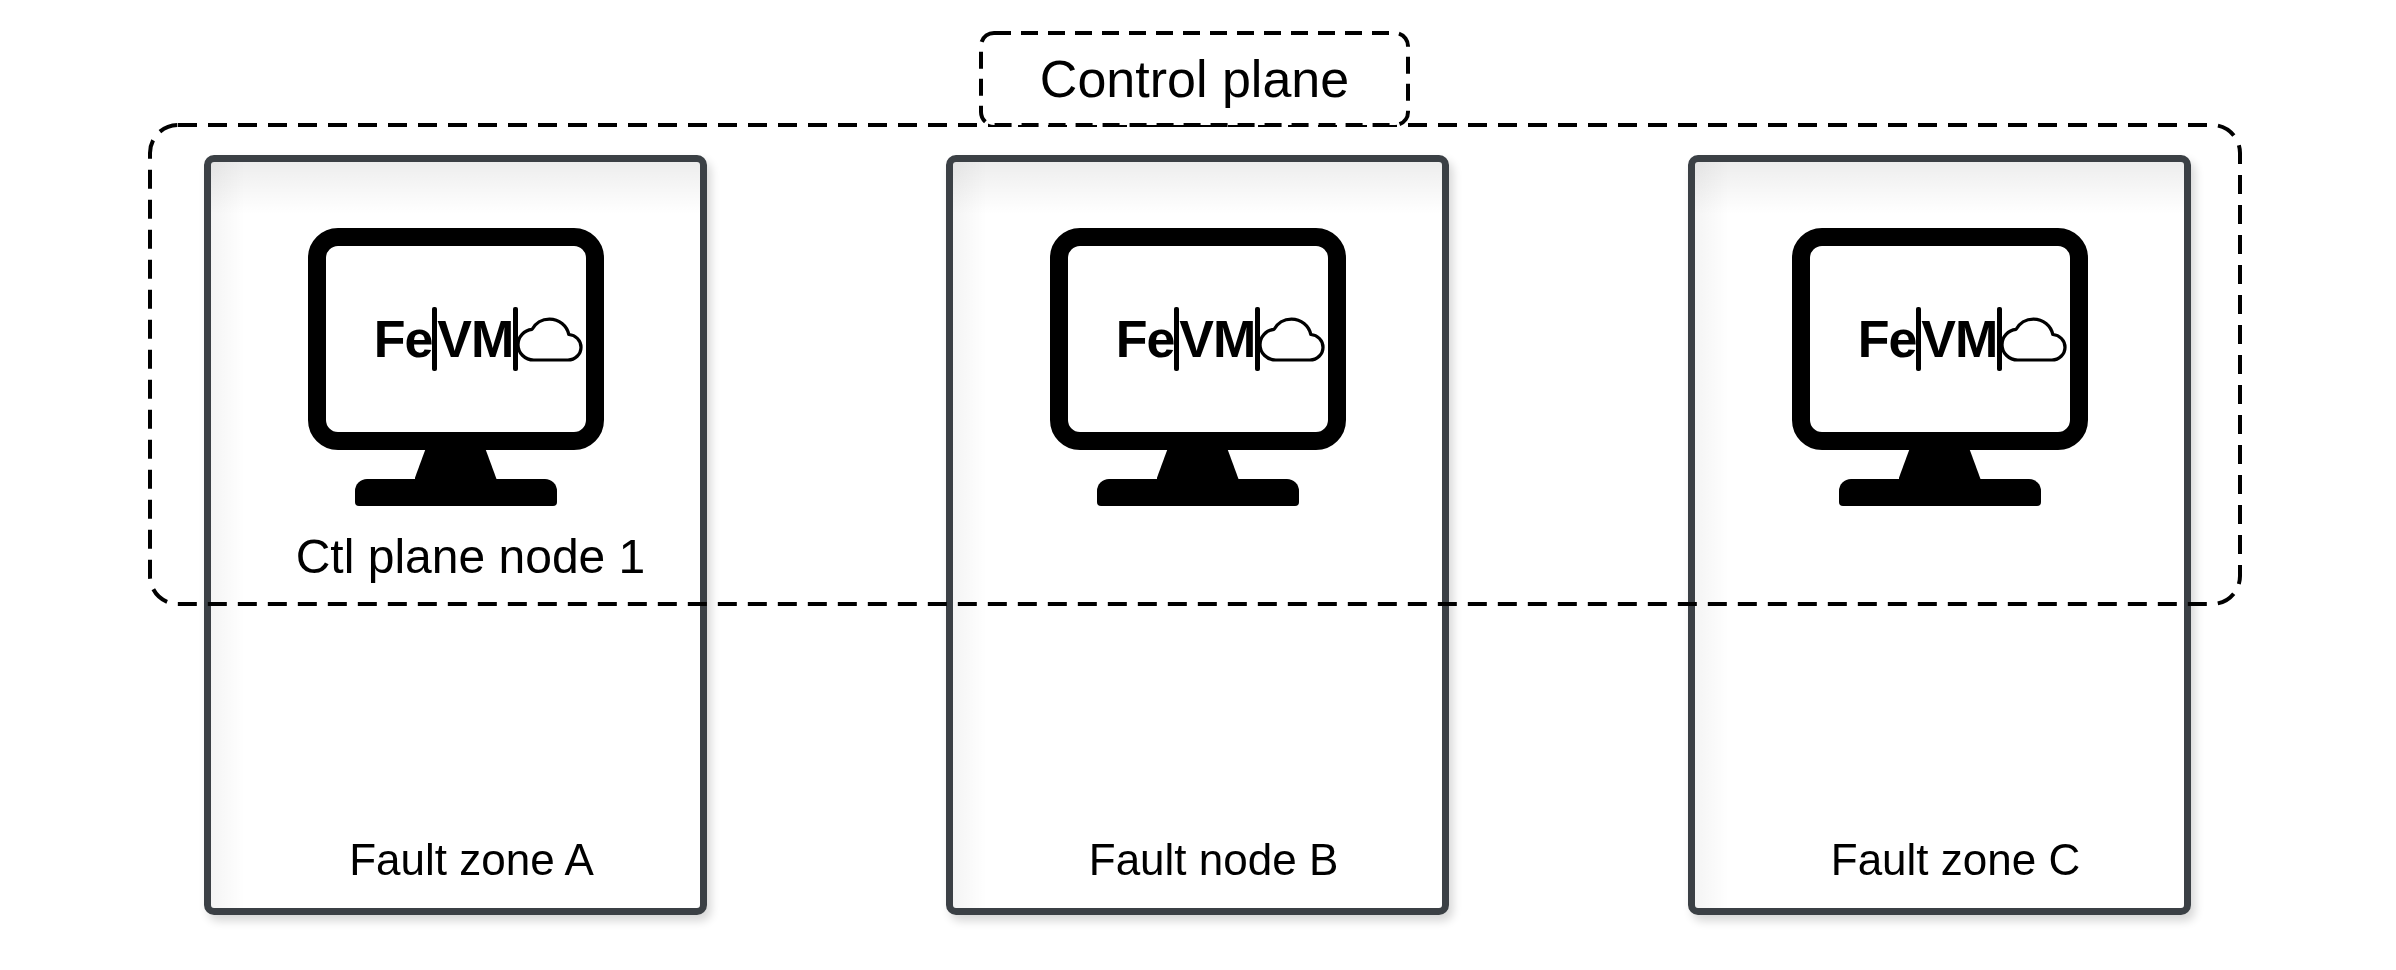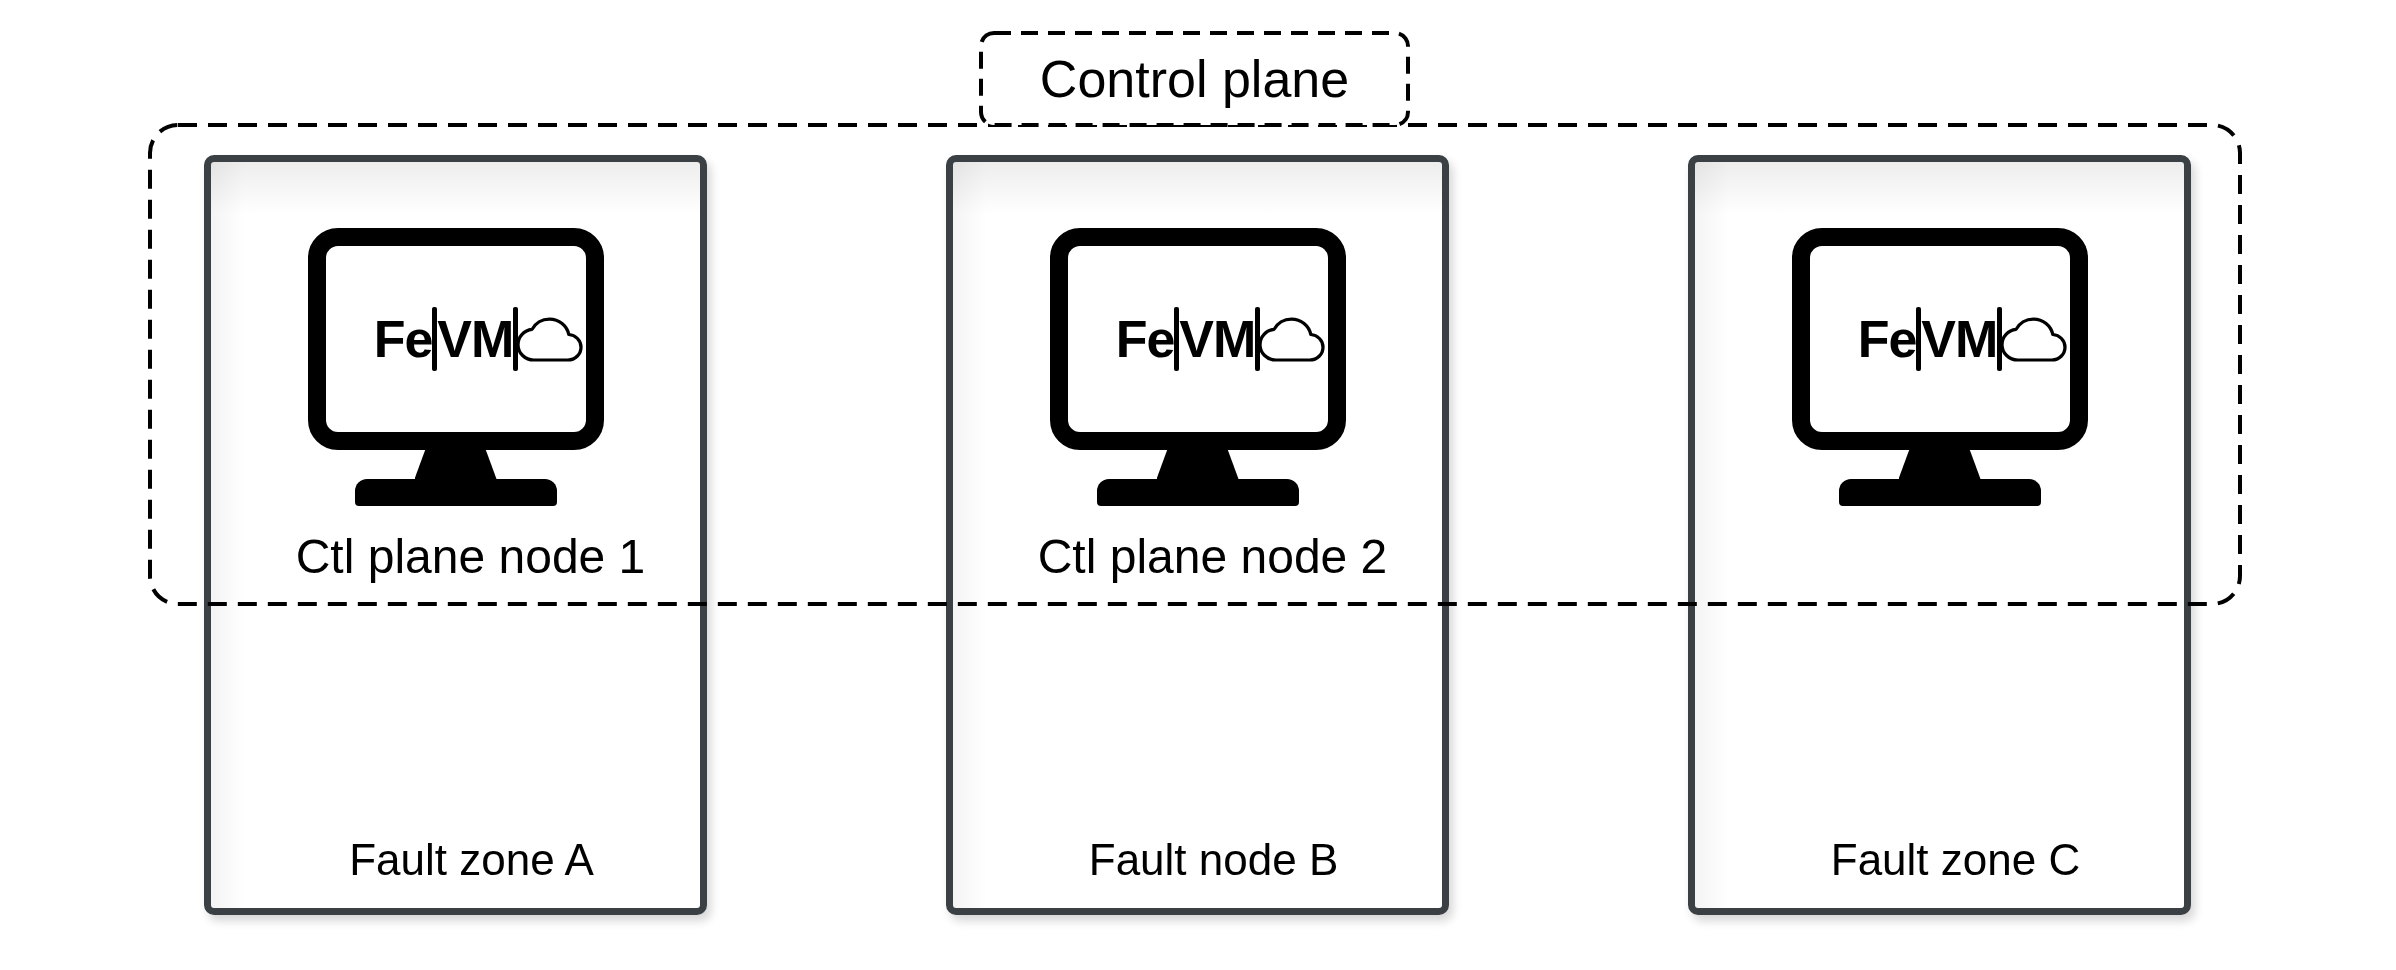--- a/index.html
+++ b/index.html
@@ -172,21 +172,20 @@
         <span class="vbar"></span>
         <span class="screen-text">VM</span>
         <span class="vbar"></span>
         <svg class="cloud-svg" viewBox="0 3.6 24 16.4" preserveAspectRatio="none">
           <path d="M19.35,10.04C18.67,6.59,15.64,4,12,4C9.11,4,6.6,5.64,5.35,8.04C2.34,8.36,0,10.91,0,14c0,3.31,2.69,6,6,6h13c2.76,0,5-2.24,5-5C24,12.36,21.95,10.22,19.35,10.04z" fill="#ffffff" stroke="#000000" stroke-width="1.25" stroke-linejoin="round"></path>
         </svg>
       </div>
       <div class="stand"></div>
       <div class="base"></div>
     </div>
-    <div class="node-label">Ctl plane node 2</div>
     <div class="zone-label">Fault node B</div>
   </section>
 
   <section class="zone zone-c">
     <div class="monitor">
       <div class="screen">
         <span class="screen-text">Fe</span>
         <span class="vbar"></span>
         <span class="screen-text">VM</span>
         <span class="vbar"></span>

